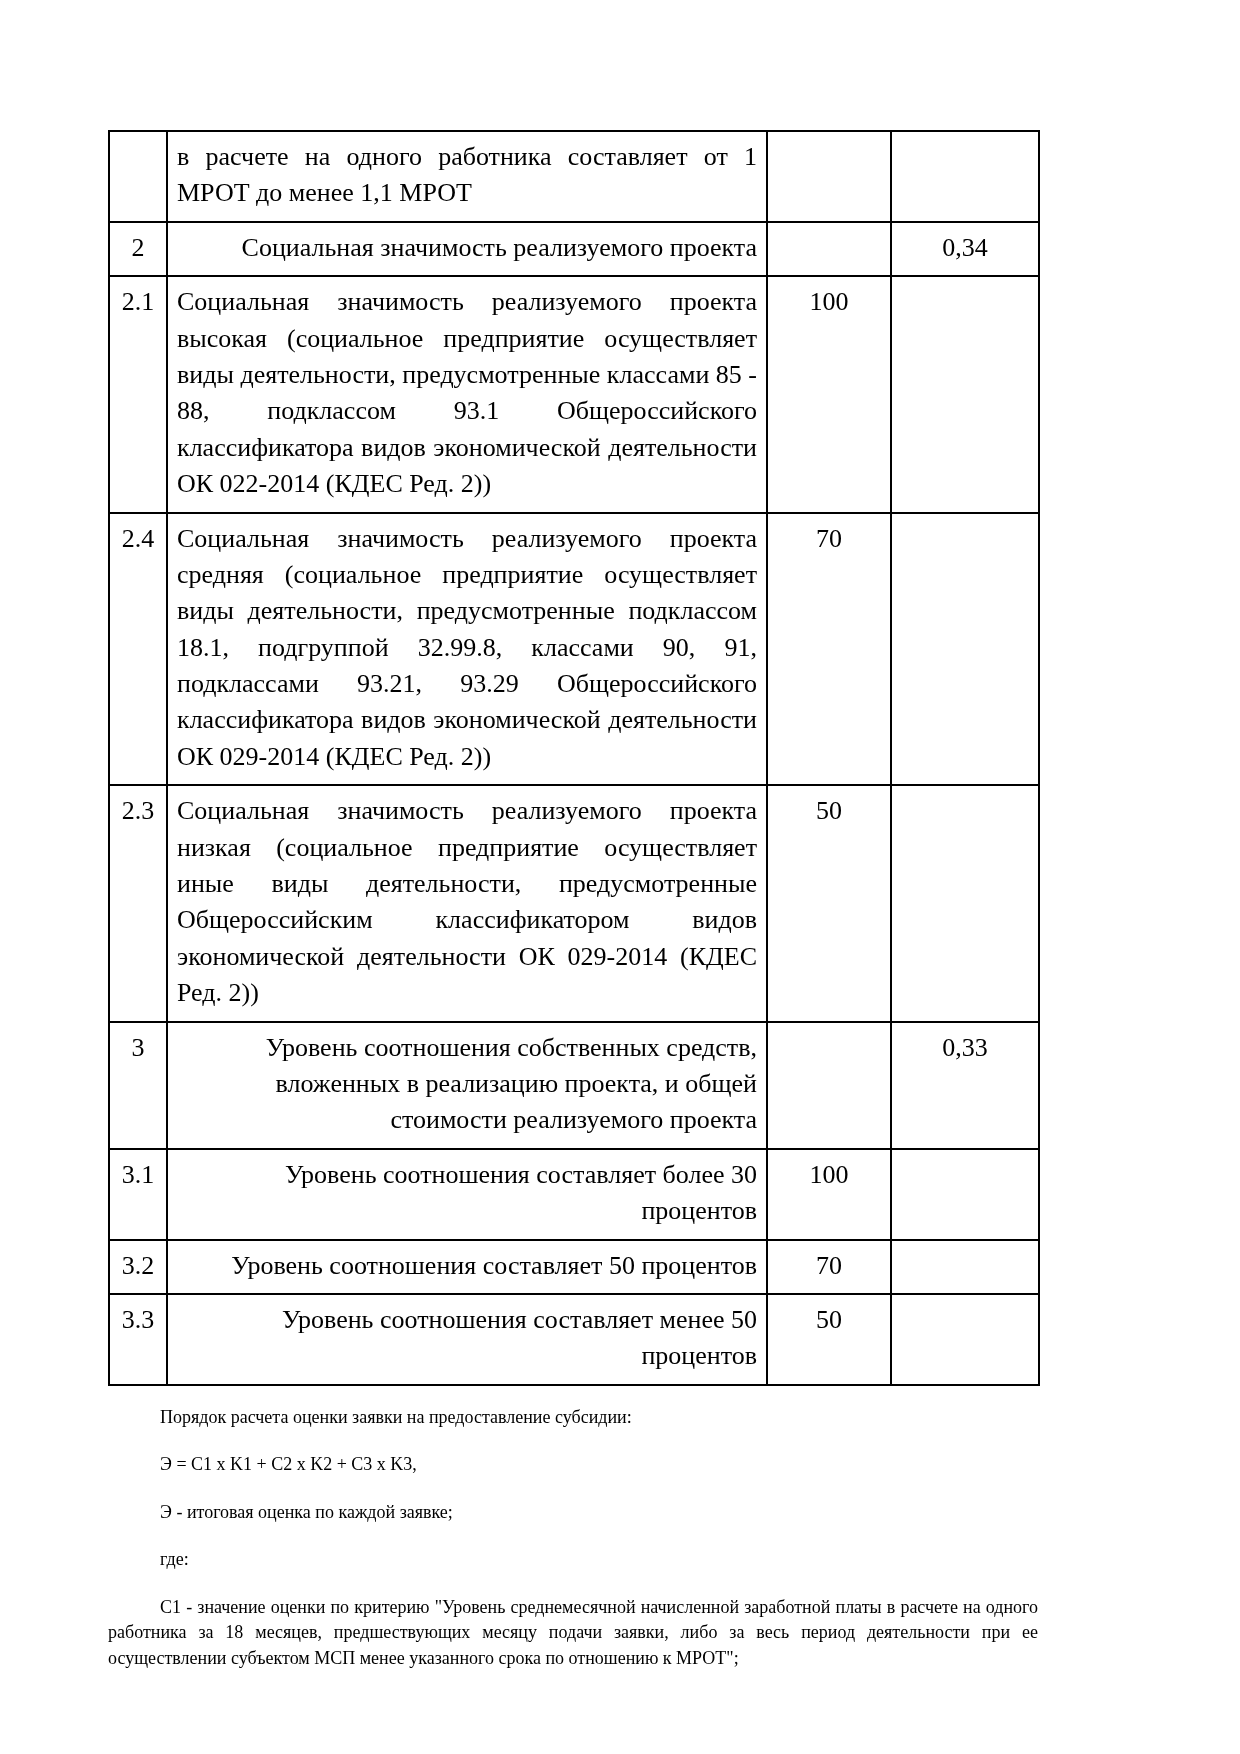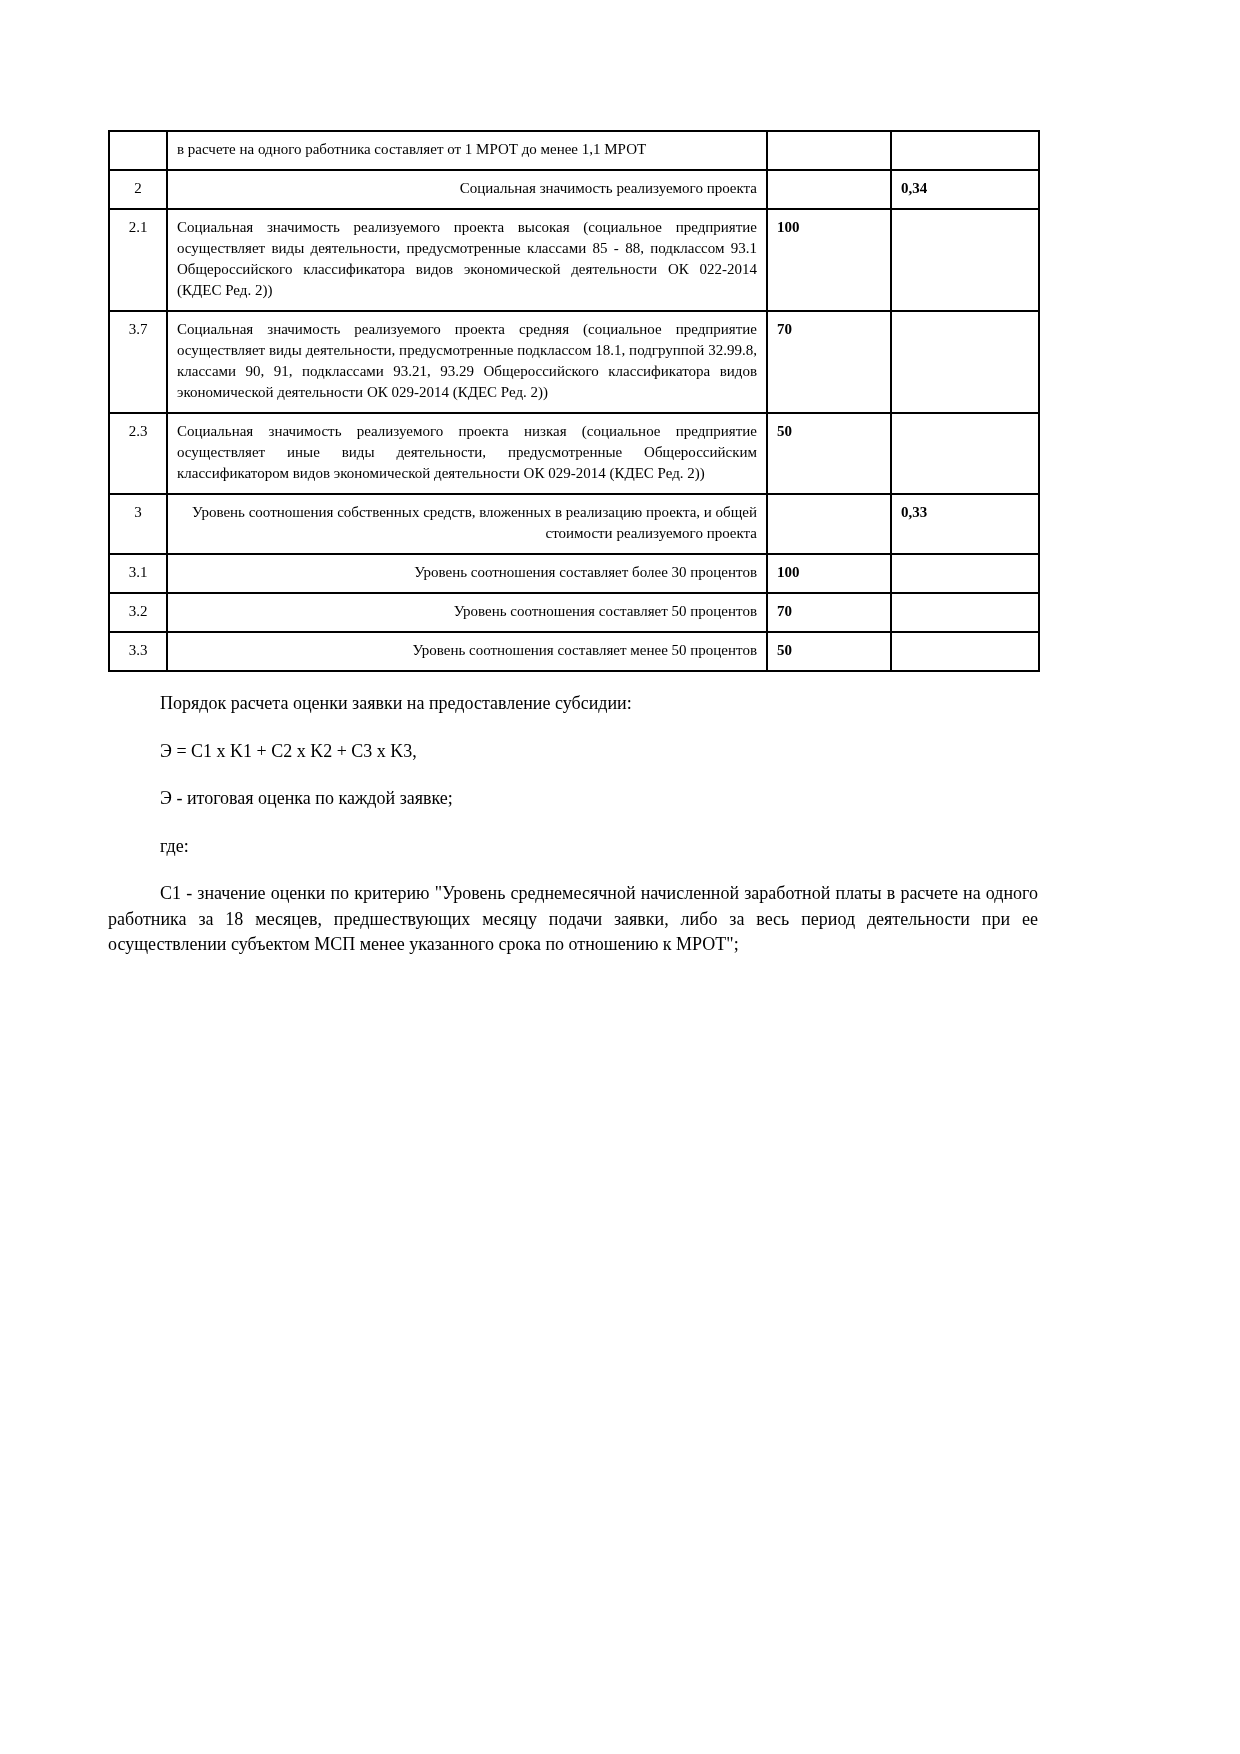--- a/index.html
+++ b/index.html
@@ -21,21 +21,21 @@
     box-sizing: border-box;
     padding: 130px 108px 40px 108px;
     overflow: hidden;
   }
 
   
   table.criteria {
     width: 930px;
     border-collapse: collapse;
     table-layout: fixed;
-    font-size: 15px;
+    font-size: 26px;
     line-height: 1.40;
   }
   table.criteria td {
     border: 2.2px solid #000000;
     vertical-align: top;
     padding: 7px 9px 9px 9px;
     box-sizing: border-box;
   }
   col.c-num   { width: 58px; }
   col.c-text  { width: 600px; }
@@ -47,22 +47,21 @@
     padding-left: 2px;
     padding-right: 2px;
   }
   td.text {
     text-align: justify;
     text-justify: inter-word;
     hyphens: none;
   }
   td.text.nojust { text-align: right; }
   td.score, td.weight {
-    text-align: left;
-    font-weight: bold;
+    text-align: center;
   }
 
   
   .body-text {
     width: 930px;
     margin-top: 19px;
     font-size: 18px;
     line-height: 1.42;
   }
   .body-text p {
@@ -104,21 +103,21 @@
       </tr>
 
       <tr>
         <td class="num">2.1</td>
         <td class="text">Социальная значимость реализуемого проекта высокая (социальное предприятие осуществляет виды деятельности, предусмотренные классами 85 - 88, подклассом 93.1 Общероссийского классификатора видов экономической деятельности ОК 022-2014 (КДЕС Ред. 2))</td>
         <td class="score">100</td>
         <td class="weight"></td>
       </tr>
 
       <tr>
-        <td class="num">3.7</td>
+        <td class="num">2.4</td>
         <td class="text">Социальная значимость реализуемого проекта средняя (социальное предприятие осуществляет виды деятельности, предусмотренные подклассом 18.1, подгруппой 32.99.8, классами 90, 91, подклассами 93.21, 93.29 Общероссийского классификатора видов экономической деятельности ОК 029-2014 (КДЕС Ред. 2))</td>
         <td class="score">70</td>
         <td class="weight"></td>
       </tr>
 
       <tr>
         <td class="num">2.3</td>
         <td class="text">Социальная значимость реализуемого проекта низкая (социальное предприятие осуществляет иные виды деятельности, предусмотренные Общероссийским классификатором видов экономической деятельности ОК 029-2014 (КДЕС Ред. 2))</td>
         <td class="score">50</td>
         <td class="weight"></td>

